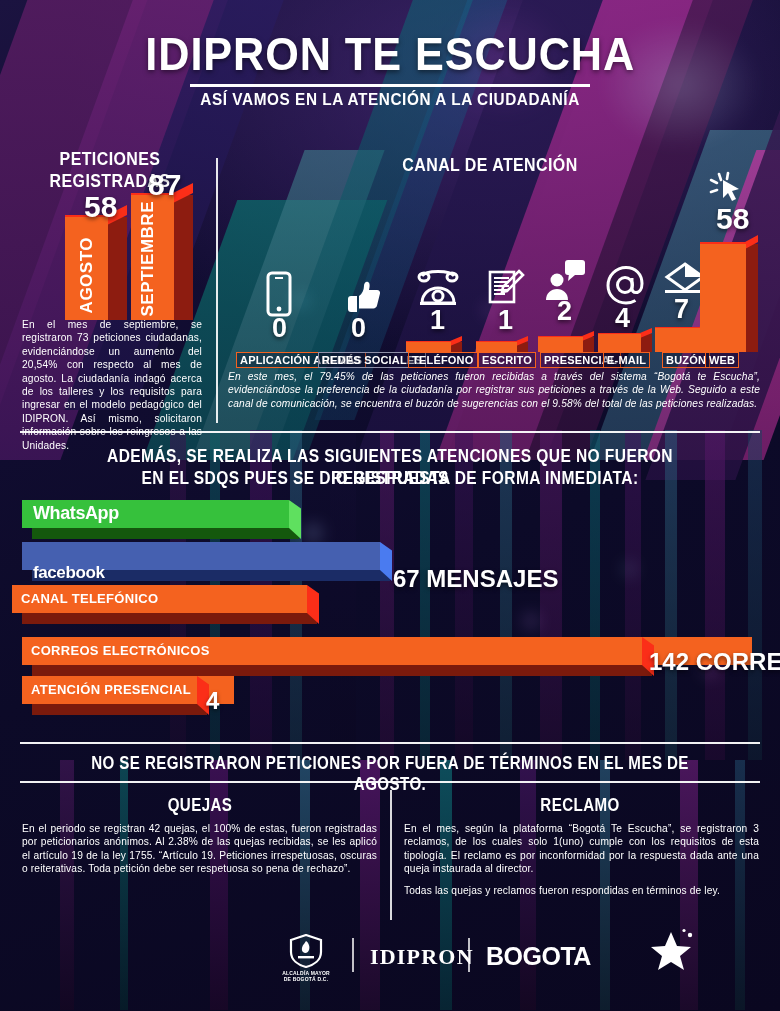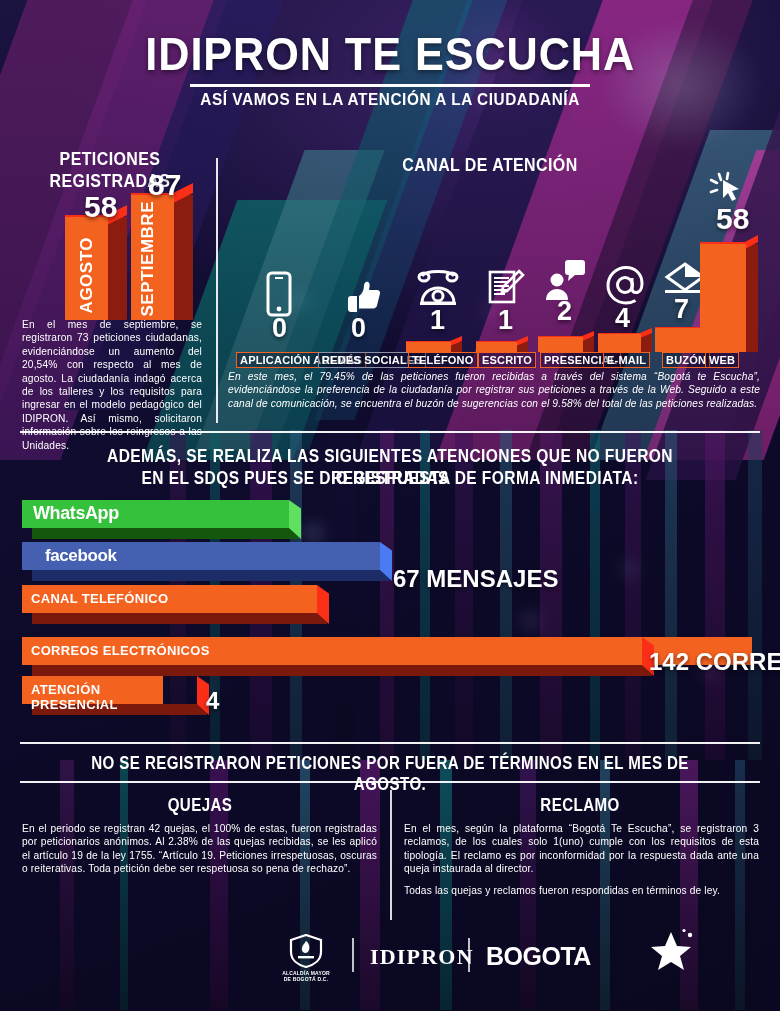--- a/index.html
+++ b/index.html
@@ -329,40 +329,40 @@
     <div class="hbarShadow" style="width:267px;background:#14580d;"></div>
     <div class="hbarFace" style="background:#36c13c;"></div>
     <div class="hbarCap" style="left:267px;top:0;width:12px;height:39px;background:#5fe05f;clip-path:polygon(0 0,100% 22%,100% 100%,0 72%);"></div>
     <div class="hbarBrand">WhatsApp</div>
   </div>
 
   <div class="hbar" style="left:22px;top:542px;width:358px;">
     <div class="hbarShadow" style="width:358px;background:#1b2c66;"></div>
     <div class="hbarFace" style="background:#4560b0;"></div>
     <div class="hbarCap" style="left:358px;top:0;width:12px;height:39px;background:#4a7bf0;clip-path:polygon(0 0,100% 22%,100% 100%,0 72%);"></div>
-    <div class="hbarBrand" style="top:4px;font-size:17px;margin-left:12px;">facebook</div>
+    <div class="hbarBrand" style="top:21px;font-size:17px;">facebook</div>
   </div>
   <div class="hbarVal" style="left:393px;top:565px;">67 MENSAJES</div>
 
-  <div class="hbar" style="left:22px;top:585px;width:295px;">
+  <div class="hbar" style="left:12px;top:585px;width:295px;">
     <div class="hbarShadow" style="width:295px;background:#7b1a0c;"></div>
     <div class="hbarFace" style="background:#f4621f;"></div>
     <div class="hbarCap" style="left:295px;top:0;width:12px;height:39px;background:#fb2e18;clip-path:polygon(0 0,100% 22%,100% 100%,0 72%);"></div>
     <div class="hbarText">CANAL TELEFÓNICO</div>
   </div>
 
   <div class="hbar" style="left:22px;top:637px;width:730px;">
     <div class="hbarShadow" style="width:620px;background:#7b1a0c;"></div>
     <div class="hbarFace" style="background:#f4621f;"></div>
     <div class="hbarCap" style="left:620px;top:0;width:12px;height:39px;background:#fb2e18;clip-path:polygon(0 0,100% 22%,100% 100%,0 72%);"></div>
     <div class="hbarText">CORREOS ELECTRÓNICOS</div>
   </div>
   <div class="hbarVal" style="left:649px;top:648px;">142 CORREOS</div>
 
-  <div class="hbar" style="left:22px;top:676px;width:141px;border-radius:14px;">
+  <div class="hbar" style="left:22px;top:676px;width:212px;border-radius:14px;">
     <div class="hbarShadow" style="width:175px;background:#7b1a0c;"></div>
     <div class="hbarFace" style="background:#f4621f;"></div>
     <div class="hbarCap" style="left:175px;top:0;width:12px;height:39px;background:#fb2e18;clip-path:polygon(0 0,100% 22%,100% 100%,0 72%);"></div>
     <div class="hbarText">ATENCIÓN PRESENCIAL</div>
   </div>
   <div class="hbarVal" style="left:206px;top:687px;">4</div>
 
   <div class="hr" style="left:20px;top:742px;width:740px;"></div>
   <div class="sectHead centerCond" style="left:0;top:753px;width:780px;text-align:center;font-size:18px;">NO SE REGISTRARON PETICIONES POR FUERA DE TÉRMINOS EN EL MES DE AGOSTO.</div>
   <div class="hr" style="left:20px;top:781px;width:740px;"></div>

